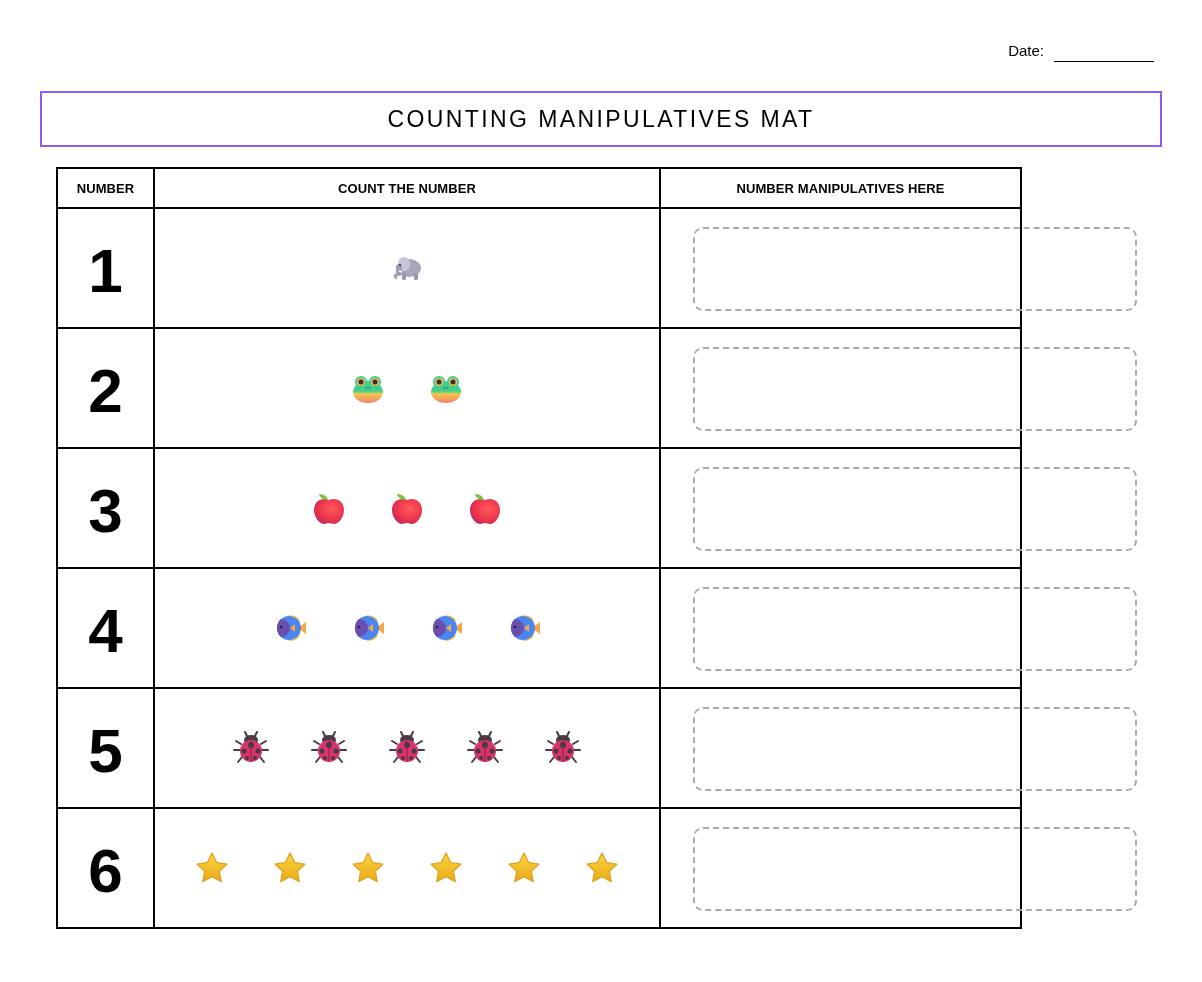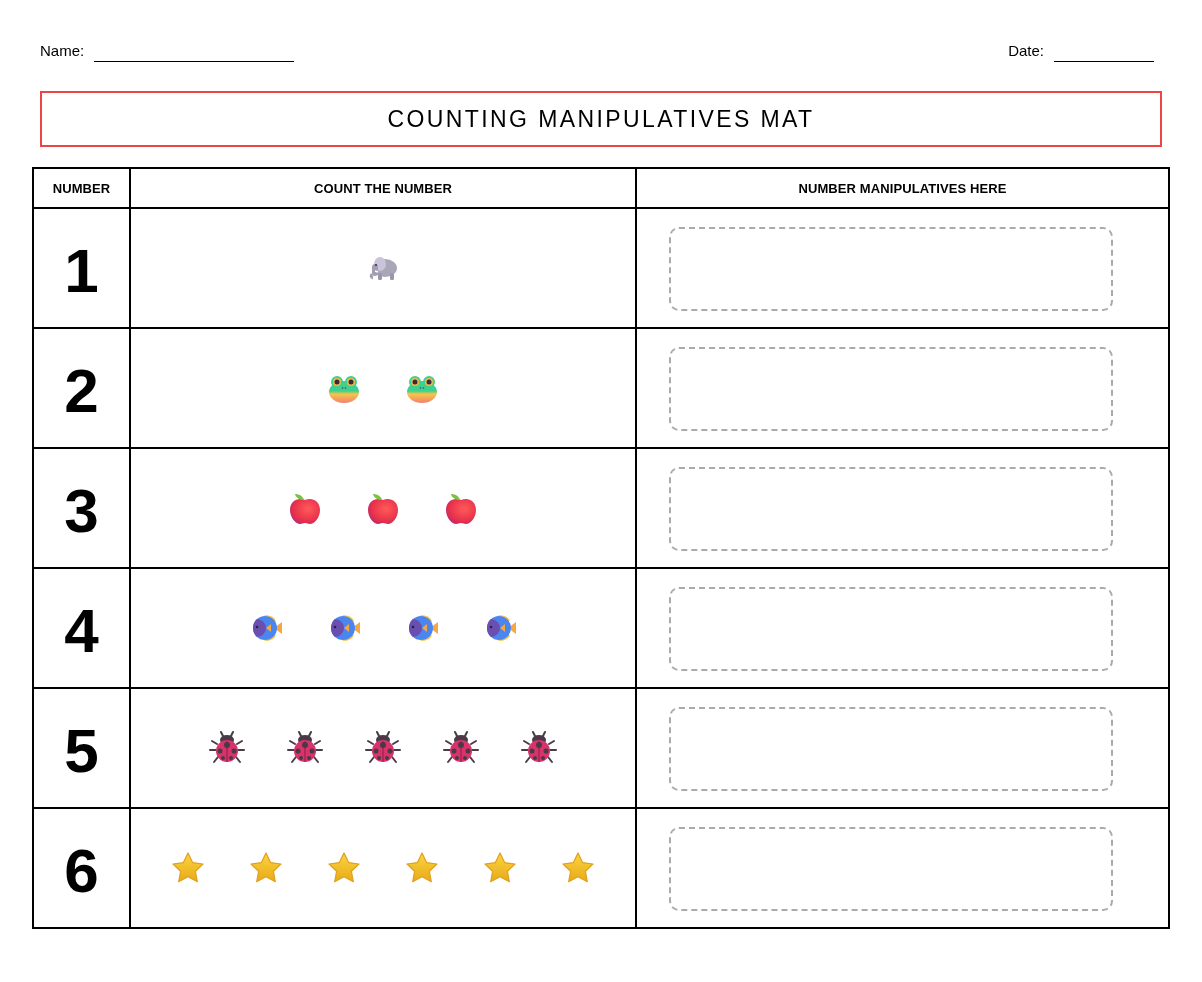--- a/index.html
+++ b/index.html
@@ -11,26 +11,26 @@
   .field { position: absolute; top: 0; display: flex; align-items: flex-end; font-size: 15px; }
   .field .label { margin-right: 10px; line-height: 22px; }
   .field .line { border-bottom: 1.5px solid #000; height: 19px; }
   .field.name { left: 0; }
   .field.name .line { width: 200px; }
   .field.date { right: 8px; }
   .field.date .line { width: 100px; }
 
   .title-box {
     position: absolute; left: 40px; top: 91px; width: 1118px; height: 52px;
-    border: 2px solid #ef4444; display: flex; align-items: center; justify-content: center;
+    border: 2px solid #8b5cf6; display: flex; align-items: center; justify-content: center;
   }
   .title-box .title { font-size: 23px; letter-spacing: 2.4px; font-weight: 400; }
 
   .mat-table {
-    position: absolute; left: 32px; top: 167px; width: 1138px;
+    position: absolute; left: 56px; top: 167px; width: 966px;
     border-collapse: collapse; table-layout: fixed;
   }
   .mat-table th, .mat-table td { border: 2px solid #000; padding: 0; }
   .mat-table th {
     height: 38px; font-size: 13px; font-weight: 700; text-align: center; letter-spacing: 0.1px;
   }
   .mat-table td { height: 118px; }
   .col-num { width: 97px; }
   .col-count { width: 506px; }
   .num-cell { text-align: center; font-size: 62px; font-weight: 700; line-height: 1; }
@@ -43,24 +43,20 @@
   .place-cell { position: relative; }
   .drop-zone {
     position: absolute; left: 32px; top: 18px; width: 440px; height: 80px;
     border: 2px dashed #aaaaaa; border-radius: 10px;
   }
 </style>
 </head>
 <body>
 
 <div class="header-row">
-  <div class="field name">
-    <span class="label">Name:</span>
-    <span class="line"></span>
-  </div>
   <div class="field date">
     <span class="label">Date:</span>
     <span class="line"></span>
   </div>
 </div>
 
 <div class="title-box">
   <span class="title">COUNTING MANIPULATIVES MAT</span>
 </div>
 

